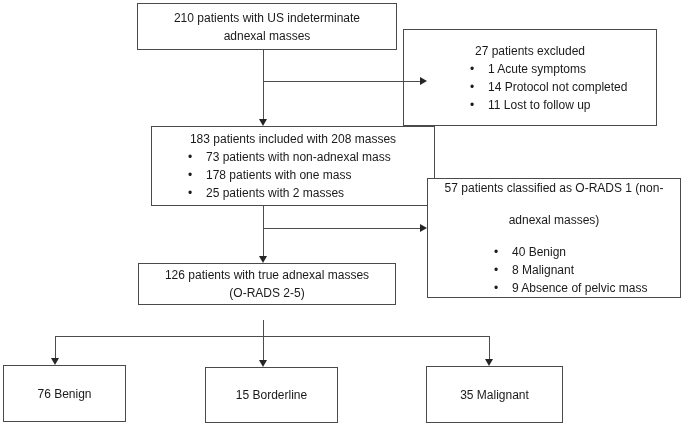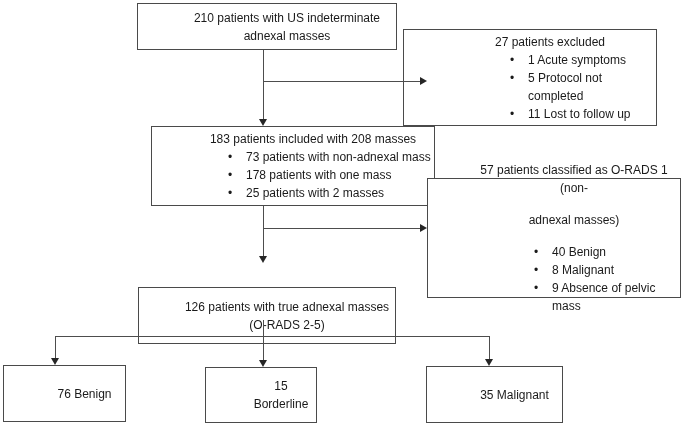--- a/index.html
+++ b/index.html
@@ -17,21 +17,20 @@
     line-height: 18px;
     overflow: hidden;
   }
   .box {
     position: absolute;
     border: 1px solid #4a4a4a;
     background: #ffffff;
     display: flex;
     flex-direction: column;
     justify-content: center;
-    padding-left: 40px;
   }
   .center { text-align: center; }
   .bullets { text-align: left; }
   .bullet { display: flex; align-items: flex-start; }
   .bullet .marker {
     width: 18px;
     flex: 0 0 18px;
     text-align: left;
   }
   .indent-wide .bullet { margin-left: 66px; }
@@ -63,21 +62,21 @@
 
   <div class="box indent-wide" style="left:403px; top:29px; width:254px; height:97px;">
     <div class="center">27 patients excluded</div>
     <div class="bullets">
       <div class="bullet">
         <span class="marker">•</span>
         <span>1 Acute symptoms</span>
       </div>
       <div class="bullet">
         <span class="marker">•</span>
-        <span>5 Protocol not completed</span>
+        <span>14 Protocol not completed</span>
       </div>
       <div class="bullet">
         <span class="marker">•</span>
         <span>11 Lost to follow up</span>
       </div>
     </div>
   </div>
 
   <div class="box indent-narrow" style="left:123px; top:126px; width:284px; height:80px;margin-left:28px;">
     <div class="center">183 patients included with 208 masses</div>
@@ -109,30 +108,30 @@
         <span class="marker">•</span>
         <span>8 Malignant</span>
       </div>
       <div class="bullet">
         <span class="marker">•</span>
         <span>9 Absence of pelvic mass</span>
       </div>
     </div>
   </div>
 
-  <div class="box center" style="left:138px; top:263px; width:258px; height:57px;margin-top:24px;">
+  <div class="box center" style="left:138px; top:263px; width:258px; height:42px;">
     <div>126 patients with true adnexal masses</div>
     <div>(O-RADS 2-5)</div>
   </div>
 
   <div class="box center" style="left:3px; top:365px; width:123px; height:57px;justify-content:center;">
     <div>76 Benign</div>
   </div>
 
-  <div class="box center" style="left:205px; top:367px; width:112px; height:56px;">
+  <div class="box center" style="left:205px; top:367px; width:133px; height:56px;">
     <div>15 Borderline</div>
   </div>
 
   <div class="box center" style="left:426px; top:366px; width:137px; height:57px;">
     <div>35 Malignant</div>
   </div>
 
   <div class="vline" style="left:263px; top:50px; height:70px;"></div>
   <div class="arrow-down" style="left:259px; top:119px;"></div>
 

